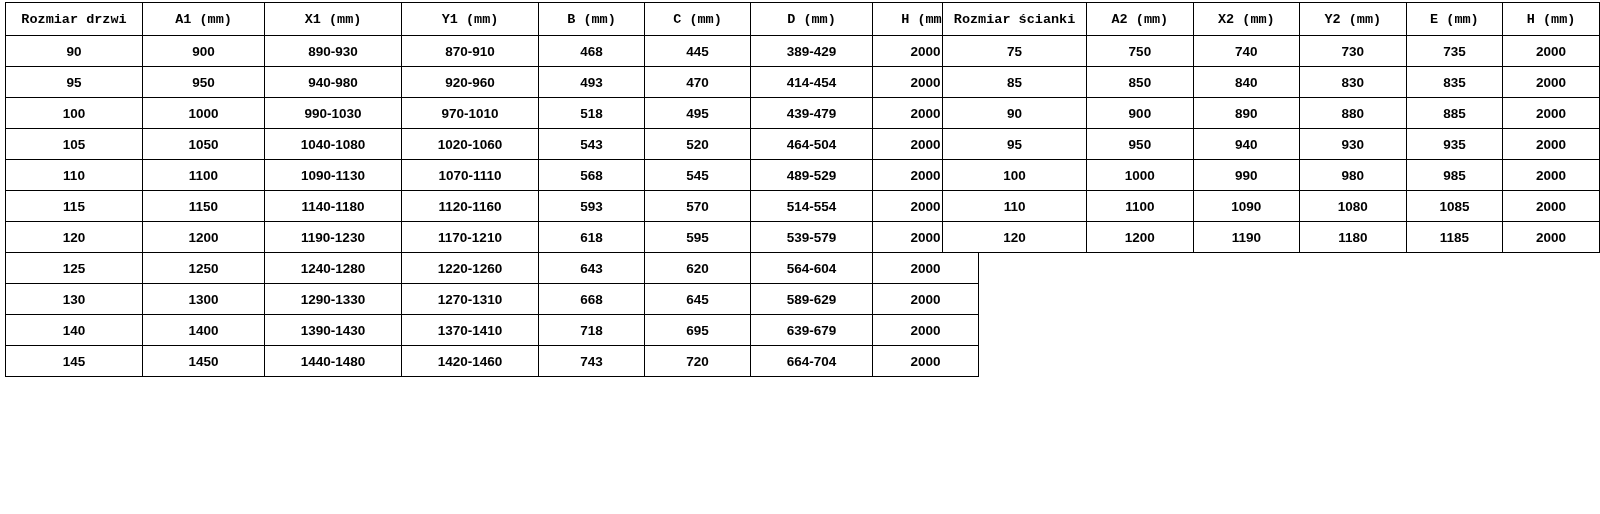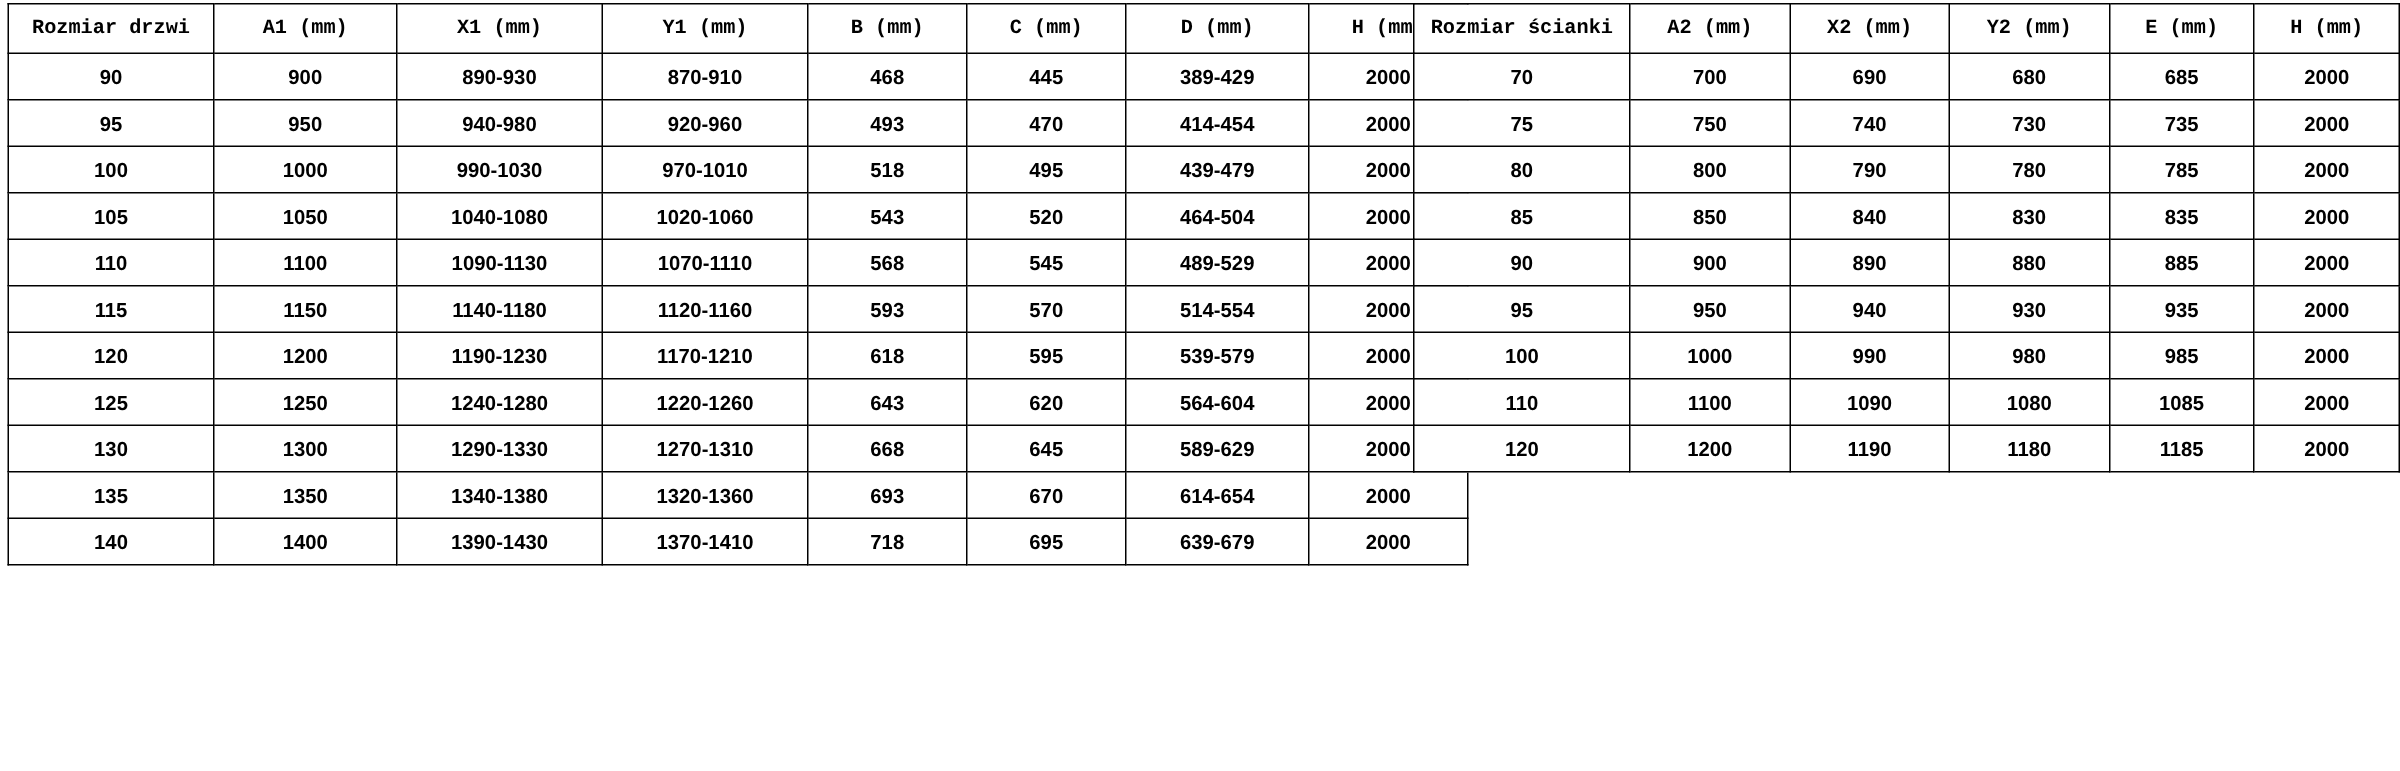--- a/index.html
+++ b/index.html
@@ -172,81 +172,65 @@
             <td>130</td>
             <td>1300</td>
             <td>1290-1330</td>
             <td>1270-1310</td>
             <td>668</td>
             <td>645</td>
             <td>589-629</td>
             <td>2000</td>
           </tr>
           <tr>
-            <td>135</td>
-            <td>1350</td>
-            <td>1340-1380</td>
-            <td>1320-1360</td>
-            <td>693</td>
-            <td>670</td>
-            <td>614-654</td>
-            <td>2000</td>
-          </tr>
-          <tr>
             <td>140</td>
             <td>1400</td>
             <td>1390-1430</td>
             <td>1370-1410</td>
             <td>718</td>
             <td>695</td>
             <td>639-679</td>
+            <td>2000</td>
+          </tr>
+          <tr>
+            <td>145</td>
+            <td>1450</td>
+            <td>1440-1480</td>
+            <td>1420-1460</td>
+            <td>743</td>
+            <td>720</td>
+            <td>664-704</td>
             <td>2000</td>
           </tr>
         </tbody>
     </table>
   </div>
 
   <div class="table-wrap" id="walls-wrap">
     <table class="data" id="walls-table">
       <thead>
         <tr>
             <th>Rozmiar ścianki</th>
             <th>A2 (mm)</th>
             <th>X2 (mm)</th>
             <th>Y2 (mm)</th>
             <th>E (mm)</th>
             <th>H (mm)</th>
           </tr>
       </thead>
       <tbody>
           <tr>
-            <td>70</td>
-            <td>700</td>
-            <td>690</td>
-            <td>680</td>
-            <td>685</td>
-            <td>2000</td>
-          </tr>
-          <tr>
             <td>75</td>
             <td>750</td>
             <td>740</td>
             <td>730</td>
             <td>735</td>
             <td>2000</td>
           </tr>
           <tr>
-            <td>80</td>
-            <td>800</td>
-            <td>790</td>
-            <td>780</td>
-            <td>785</td>
-            <td>2000</td>
-          </tr>
-          <tr>
             <td>85</td>
             <td>850</td>
             <td>840</td>
             <td>830</td>
             <td>835</td>
             <td>2000</td>
           </tr>
           <tr>
             <td>90</td>
             <td>900</td>

